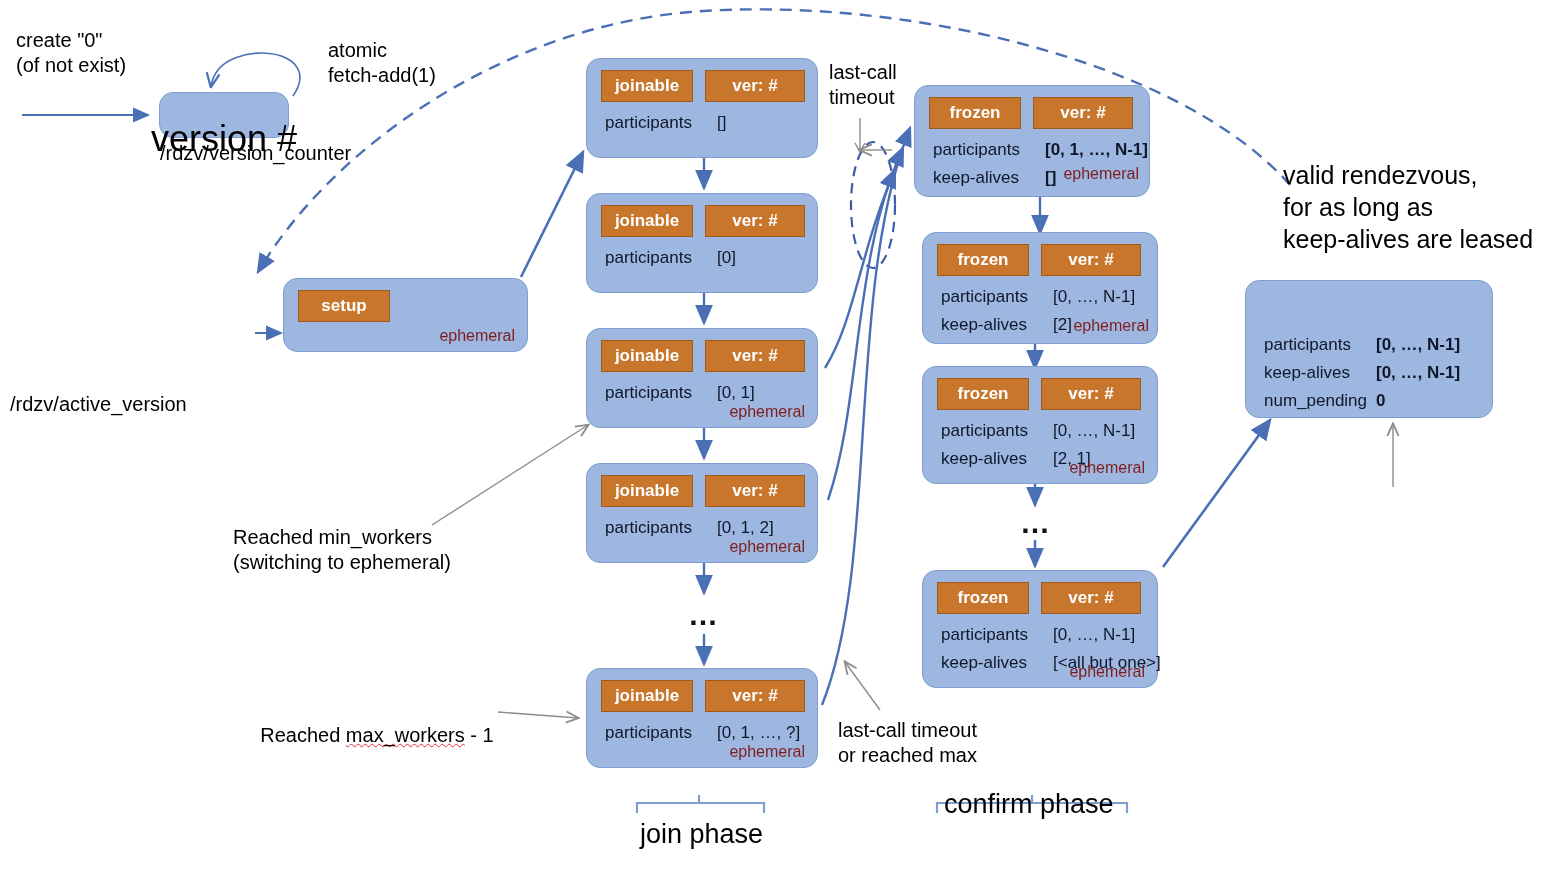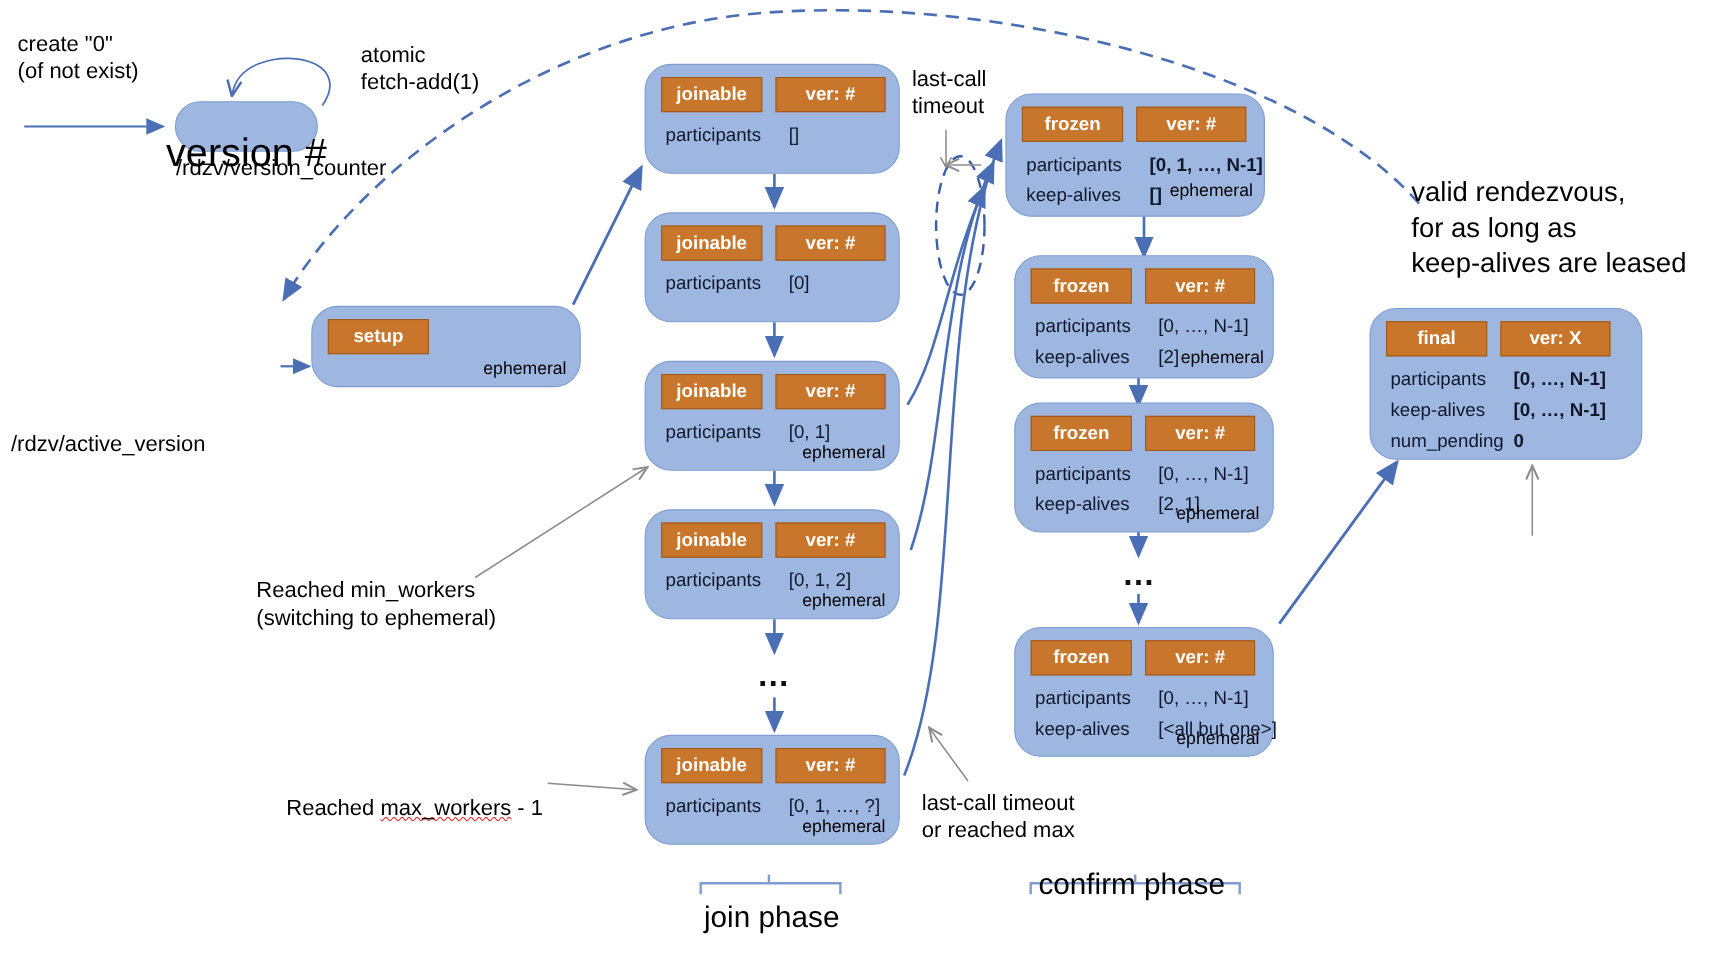--- a/index.html
+++ b/index.html
@@ -24,21 +24,21 @@
     width: 1557px;
     height: 873px;
     pointer-events: none;
   }
 
   
   .node {
     position: absolute;
     background: #9db7e0;
     border: 1px solid #7e9ed1;
-    border-radius: 24px;
+    border-radius: 14px;
     box-sizing: border-box;
   }
   .node.plain {
     display: flex;
     align-items: center;
     justify-content: center;
   }
   .node-title {
     font-size: 36px;
     color: #000;
@@ -82,21 +82,21 @@
   }
   .field .k { display: inline-block; }
   .field .v { display: inline-block; }
   .fields.k-wide .k { width: 112px; }
   .bold .v { font-weight: bold; }
 
   .ephemeral {
     position: absolute;
     right: 12px;
     bottom: 6px;
-    color: #000000;
+    color: #7f1d1d;
     font-size: 16px;
     white-space: nowrap;
   }
 
   
   .txt {
     position: absolute;
     font-size: 20px;
     line-height: 25px;
     color: #000;
@@ -347,24 +347,20 @@
       </div>
       <div class="field">
         <span class="k">keep-alives</span>
         <span class="v">[&lt;all but one&gt;]</span>
       </div>
     </div>
     <span class="ephemeral">ephemeral</span>
   </div>
 
   <div class="node" style="left:1245px; top:280px; width:248px; height:138px;">
-    <div class="tagrow">
-      <span class="tag w-state">final</span>
-      <span class="tag w-ver">ver: X</span>
-    </div>
     <div class="fields k-wide bold">
       <div class="field">
         <span class="k">participants</span>
         <span class="v">[0, …, N-1]</span>
       </div>
       <div class="field">
         <span class="k">keep-alives</span>
         <span class="v">[0, …, N-1]</span>
       </div>
       <div class="field">

